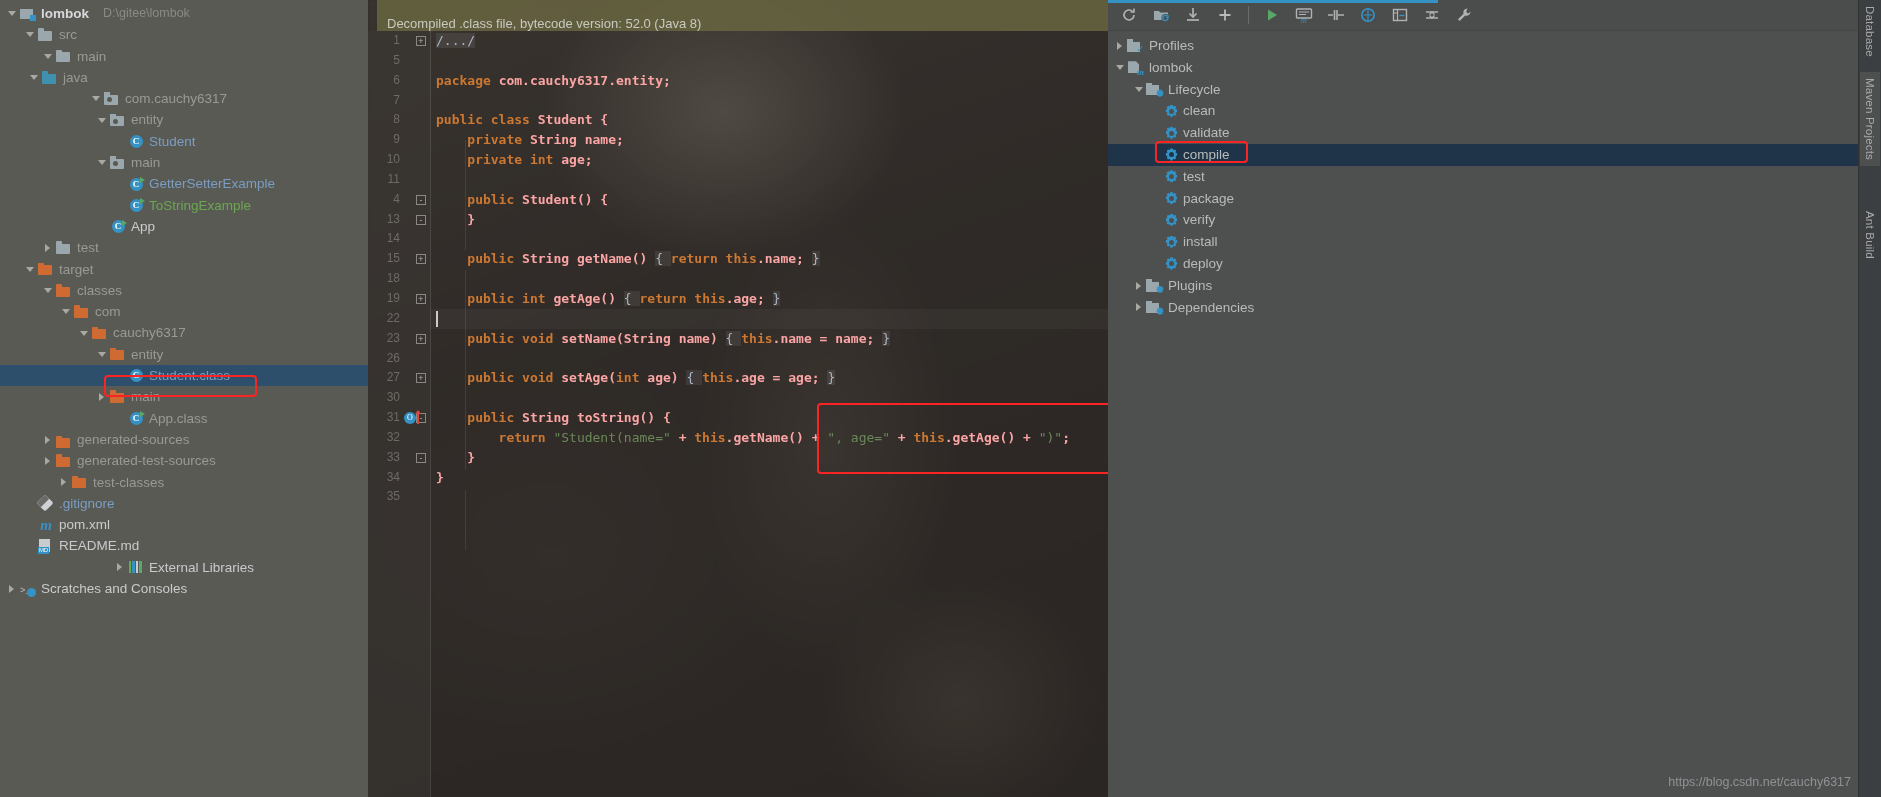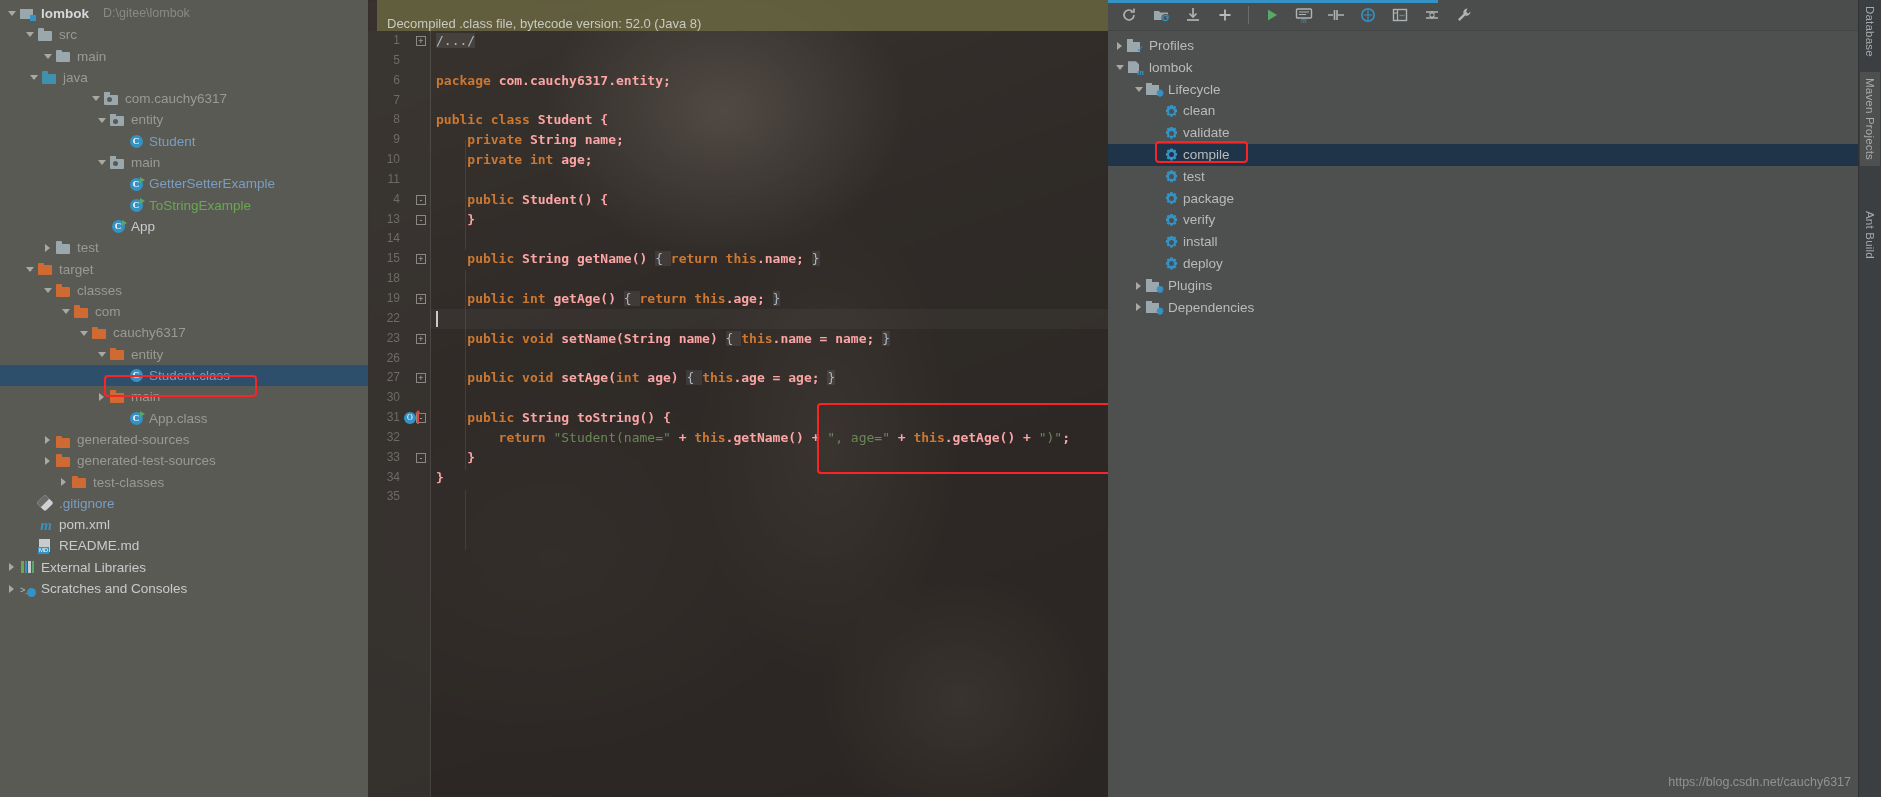--- a/index.html
+++ b/index.html
@@ -705,21 +705,21 @@
         </div>
         <div class="tree-row" style="padding-left: 22px;">
           <span class="arrow none">
             <i></i>
           </span>
           <span class="ic md">
             <span class="lbl">MD</span>
           </span>
           <span class="node-label clr-white">README.md</span>
         </div>
-        <div class="tree-row" style="padding-left: 4px;">
+        <div class="tree-row" style="padding-left: 4px; justify-content: center;">
           <span class="arrow right">
             <i></i>
           </span>
           <span class="ic libs">
             <span style="background:#6aa84f"></span>
             <span style="background:#3592c4"></span>
             <span style="background:#c9ccce"></span>
             <span style="background:#59a869"></span>
           </span>
           <span class="node-label clr-white">External Libraries</span>

